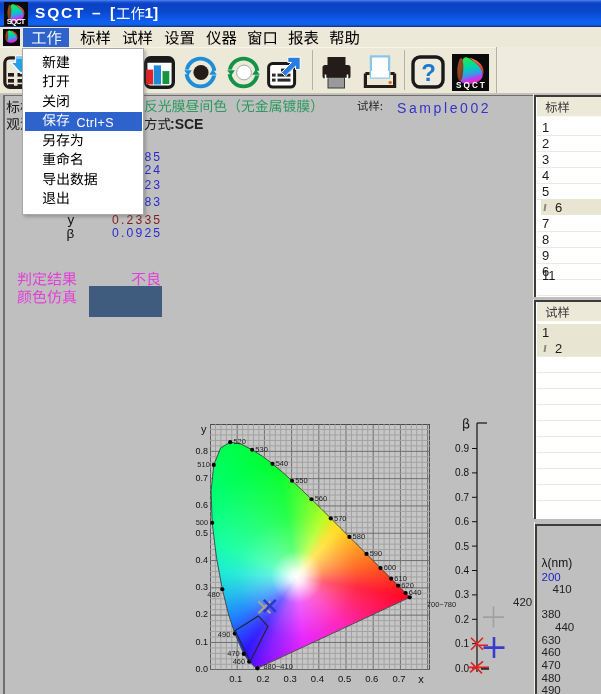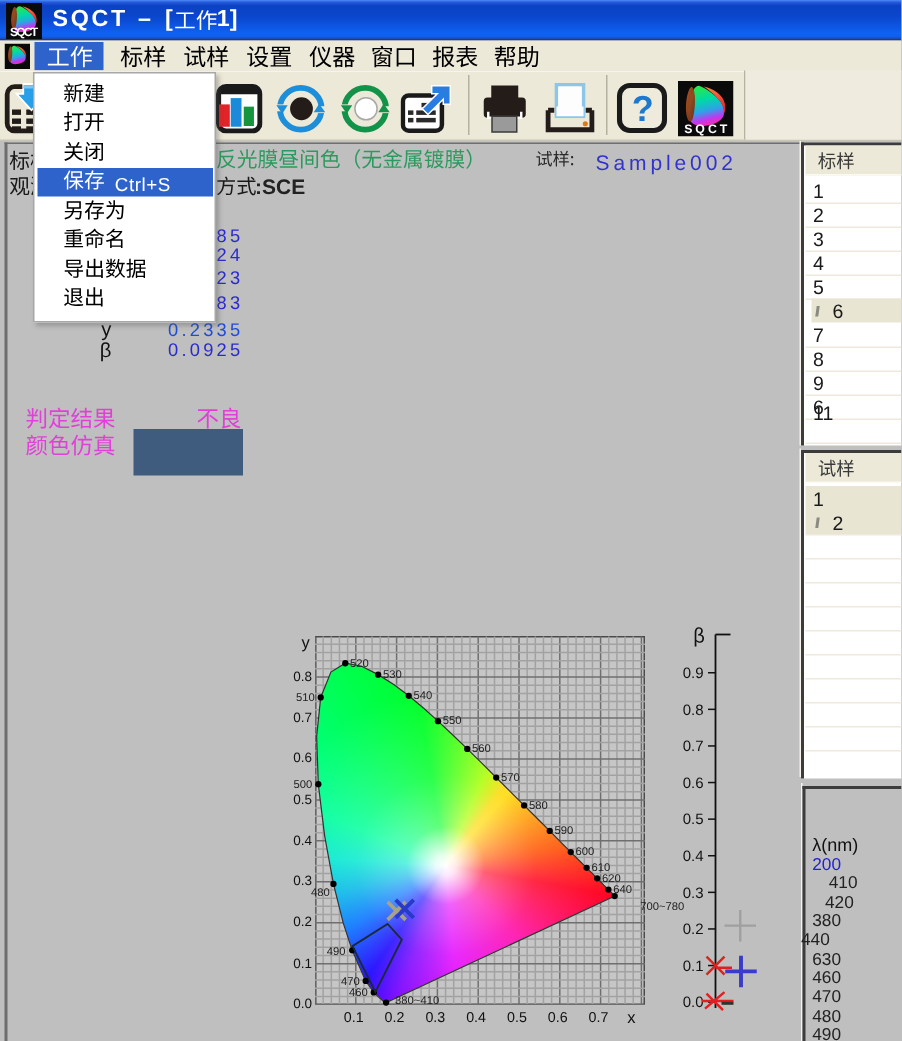--- a/index.html
+++ b/index.html
@@ -248,21 +248,21 @@
       <g fill="#1a1a1a" transform="translate(0 11.88) scale(0.013500)">
         <path transform="translate(0.0 0) scale(1 -1)" d="M440 818C466 771 496 707 508 667H68V594H341C329 364 304 105 46 -23C66 -37 90 -63 101 -82C291 17 366 183 398 361H756C740 135 720 38 691 12C678 2 665 0 643 0C616 0 546 1 474 7C489 -13 499 -44 501 -66C568 -71 634 -72 669 -69C708 -67 733 -60 756 -34C795 5 815 114 835 398C837 409 838 434 838 434H410C416 487 420 541 423 594H936V667H514L585 698C571 738 540 799 512 846Z"></path>
         <path transform="translate(1000.0 0) scale(1 -1)" d="M709 791C761 755 823 701 853 665L905 712C875 747 811 798 760 833ZM565 836C565 774 567 713 570 653H55V580H575C601 208 685 -82 849 -82C926 -82 954 -31 967 144C946 152 918 169 901 186C894 52 883 -4 855 -4C756 -4 678 241 653 580H947V653H649C646 712 645 773 645 836ZM59 24 83 -50C211 -22 395 20 565 60L559 128L345 82V358H532V431H90V358H270V67Z"></path>
       </g>
     </svg>
 <div style="position:absolute;left:170px;top:116px;font:700 14px 'Liberation Sans', sans-serif;color:#222;white-space:pre;">:SCE</div>
 <div style="position:absolute;right:438.75px;top:149.7px;font:400 12.2px 'Liberation Sans', sans-serif;color:#2a2ad0;white-space:pre;letter-spacing:2.15px;">12.85</div>
 <div style="position:absolute;right:438.75px;top:163.1px;font:400 12.2px 'Liberation Sans', sans-serif;color:#2a2ad0;white-space:pre;letter-spacing:2.15px;">10.24</div>
 <div style="position:absolute;right:438.75px;top:178.1px;font:400 12.2px 'Liberation Sans', sans-serif;color:#2a2ad0;white-space:pre;letter-spacing:2.15px;">20.23</div>
 <div style="position:absolute;right:438.75px;top:194.6px;font:400 12.2px 'Liberation Sans', sans-serif;color:#2a2ad0;white-space:pre;letter-spacing:2.15px;">0.2383</div>
-<div style="position:absolute;right:438.75px;top:212.6px;font:400 12.2px 'Liberation Sans', sans-serif;color:#1d4ed8;white-space:pre;letter-spacing:2.15px;text-align:right;">0.2335</div>
+<div style="position:absolute;right:438.75px;top:212.6px;font:400 12.2px 'Liberation Sans', sans-serif;color:#7f1d1d;white-space:pre;letter-spacing:2.15px;text-align:right;">0.2335</div>
 <div style="position:absolute;right:438.75px;top:226.0px;font:400 12.2px 'Liberation Sans', sans-serif;color:#2a2ad0;white-space:pre;letter-spacing:2.15px;">0.0925</div>
 <div style="position:absolute;left:67.5px;top:212px;font:400 13.5px 'Liberation Sans', sans-serif;color:#111;white-space:pre;">y</div>
 <div style="position:absolute;left:66.5px;top:225.5px;font:400 13.5px 'Liberation Sans', sans-serif;color:#111;white-space:pre;">β</div>
 <svg style="position:absolute;left:17px;top:270.5px;overflow:visible" width="60" height="20" viewBox="0 0 60.00 19.50">
       <g fill="#e23fd8" transform="translate(0 13.20) scale(0.015000)">
         <path transform="translate(0.0 0) scale(1 -1)" d="M839 821V19C839 0 831 -6 812 -6C793 -7 730 -8 659 -5C671 -27 683 -61 687 -81C779 -82 835 -80 868 -67C899 -55 913 -32 913 19V821ZM631 720V165H703V720ZM500 786C474 718 434 640 398 586C415 579 446 564 461 553C495 609 538 694 569 767ZM73 757C110 696 154 614 173 562L239 591C218 642 174 721 136 781ZM46 299V229H261C237 130 184 37 73 -33C91 -45 118 -71 130 -86C259 -4 316 108 340 229H569V299H350C355 343 356 388 356 432V468H543V540H356V835H281V540H83V468H281V432C281 388 279 343 274 299Z"></path>
         <path transform="translate(1000.0 0) scale(1 -1)" d="M224 378C203 197 148 54 36 -33C54 -44 85 -69 97 -83C164 -25 212 51 247 144C339 -29 489 -64 698 -64H932C935 -42 949 -6 960 12C911 11 739 11 702 11C643 11 588 14 538 23V225H836V295H538V459H795V532H211V459H460V44C378 75 315 134 276 239C286 280 294 324 300 370ZM426 826C443 796 461 758 472 727H82V509H156V656H841V509H918V727H558C548 760 522 810 500 847Z"></path>
         <path transform="translate(2000.0 0) scale(1 -1)" d="M35 53 48 -24C147 -2 280 26 406 55L400 124C266 97 128 68 35 53ZM56 427C71 434 96 439 223 454C178 391 136 341 117 322C84 286 61 262 38 257C47 237 59 200 63 184C87 197 123 205 402 256C400 272 397 302 398 322L175 286C256 373 335 479 403 587L334 629C315 593 293 557 270 522L137 511C196 594 254 700 299 802L222 834C182 717 110 593 87 561C66 529 48 506 30 502C39 481 52 443 56 427ZM639 841V706H408V634H639V478H433V406H926V478H716V634H943V706H716V841ZM459 304V-79H532V-36H826V-75H901V304ZM532 32V236H826V32Z"></path>
         <path transform="translate(3000.0 0) scale(1 -1)" d="M159 792V394H461V309H62V240H400C310 144 167 58 36 15C53 -1 76 -28 88 -47C220 3 364 98 461 208V-80H540V213C639 106 785 9 914 -42C925 -23 949 5 965 21C839 63 694 148 601 240H939V309H540V394H848V792ZM236 563H461V459H236ZM540 563H767V459H540ZM236 727H461V625H236ZM540 727H767V625H540Z"></path>
       </g>
@@ -531,23 +531,23 @@
 <div style="position:absolute;left:537px;top:436px;width:64px;height:1px;background:#efe9db"></div>
 <div style="position:absolute;left:537px;top:452px;width:64px;height:1px;background:#efe9db"></div>
 <div style="position:absolute;left:537px;top:468px;width:64px;height:1px;background:#efe9db"></div>
 <div style="position:absolute;left:537px;top:484px;width:64px;height:1px;background:#efe9db"></div>
 <div style="position:absolute;left:537px;top:500px;width:64px;height:1px;background:#efe9db"></div>
 <div style="position:absolute;left:533.5px;top:522px;width:1px;height:172px;background:#f6f4ec"></div>
 <div style="position:absolute;left:535px;top:523.5px;width:66px;height:170.5px;background:#bfbfbf;border-left:2.5px solid #3c3c3c;border-top:2.5px solid #3c3c3c;box-sizing:border-box"></div>
 <div style="position:absolute;left:541.5px;top:556px;font:400 12px 'Liberation Sans', sans-serif;color:#111;white-space:pre;">λ(nm)</div>
 <div style="position:absolute;left:541.5px;top:570.5px;font:400 11.5px 'Liberation Sans', sans-serif;color:#2222cc;white-space:pre;">200</div>
 <div style="position:absolute;left:541.5px;top:583.13px;font:400 11.5px 'Liberation Sans', sans-serif;color:#222;white-space:pre;margin-left:11px;">410</div>
-<div style="position:absolute;left:550px;top:595.76px;font:400 11.5px 'Liberation Sans', sans-serif;color:#222;white-space:pre;">420</div>
+<div style="position:absolute;left:513px;top:595.76px;font:400 11.5px 'Liberation Sans', sans-serif;color:#222;white-space:pre;">420</div>
 <div style="position:absolute;left:541.5px;top:608.39px;font:400 11.5px 'Liberation Sans', sans-serif;color:#222;white-space:pre;">380</div>
-<div style="position:absolute;left:534px;top:621.02px;font:400 11.5px 'Liberation Sans', sans-serif;color:#222;white-space:pre;">440</div>
+<div style="position:absolute;left:555px;top:621.02px;font:400 11.5px 'Liberation Sans', sans-serif;color:#222;white-space:pre;">440</div>
 <div style="position:absolute;left:541.5px;top:633.65px;font:400 11.5px 'Liberation Sans', sans-serif;color:#222;white-space:pre;">630</div>
 <div style="position:absolute;left:541.5px;top:646.28px;font:400 11.5px 'Liberation Sans', sans-serif;color:#222;white-space:pre;">460</div>
 <div style="position:absolute;left:541.5px;top:658.91px;font:400 11.5px 'Liberation Sans', sans-serif;color:#222;white-space:pre;">470</div>
 <div style="position:absolute;left:541.5px;top:671.54px;font:400 11.5px 'Liberation Sans', sans-serif;color:#222;white-space:pre;">480</div>
 <div style="position:absolute;left:541.5px;top:684.17px;font:400 11.5px 'Liberation Sans', sans-serif;color:#222;white-space:pre;">490</div>
 <div style="position:absolute;left:22px;top:48px;width:121.5px;height:166.5px;background:#fff;border:1px solid #a8a8a8;box-sizing:border-box;z-index:50;box-shadow:2px 2px 3px rgba(80,80,80,0.35)"></div>
 <div style="position:absolute;left:24.5px;top:112px;width:117px;height:19px;background:#2f63cc;z-index:51"></div>
 <svg style="z-index:52;position:absolute;left:42px;top:55.2px;overflow:visible" width="28" height="18" viewBox="0 0 28.00 18.20">
       <g fill="#000" transform="translate(0 12.32) scale(0.014000)">
         <path transform="translate(0.0 0) scale(1 -1)" d="M360 213C390 163 426 95 442 51L495 83C480 125 444 190 411 240ZM135 235C115 174 82 112 41 68C56 59 82 40 94 30C133 77 173 150 196 220ZM553 744V400C553 267 545 95 460 -25C476 -34 506 -57 518 -71C610 59 623 256 623 400V432H775V-75H848V432H958V502H623V694C729 710 843 736 927 767L866 822C794 792 665 762 553 744ZM214 827C230 799 246 765 258 735H61V672H503V735H336C323 768 301 811 282 844ZM377 667C365 621 342 553 323 507H46V443H251V339H50V273H251V18C251 8 249 5 239 5C228 4 197 4 162 5C172 -13 182 -41 184 -59C233 -59 267 -58 290 -47C313 -36 320 -18 320 17V273H507V339H320V443H519V507H391C410 549 429 603 447 652ZM126 651C146 606 161 546 165 507L230 525C225 563 208 622 187 665Z"></path>

